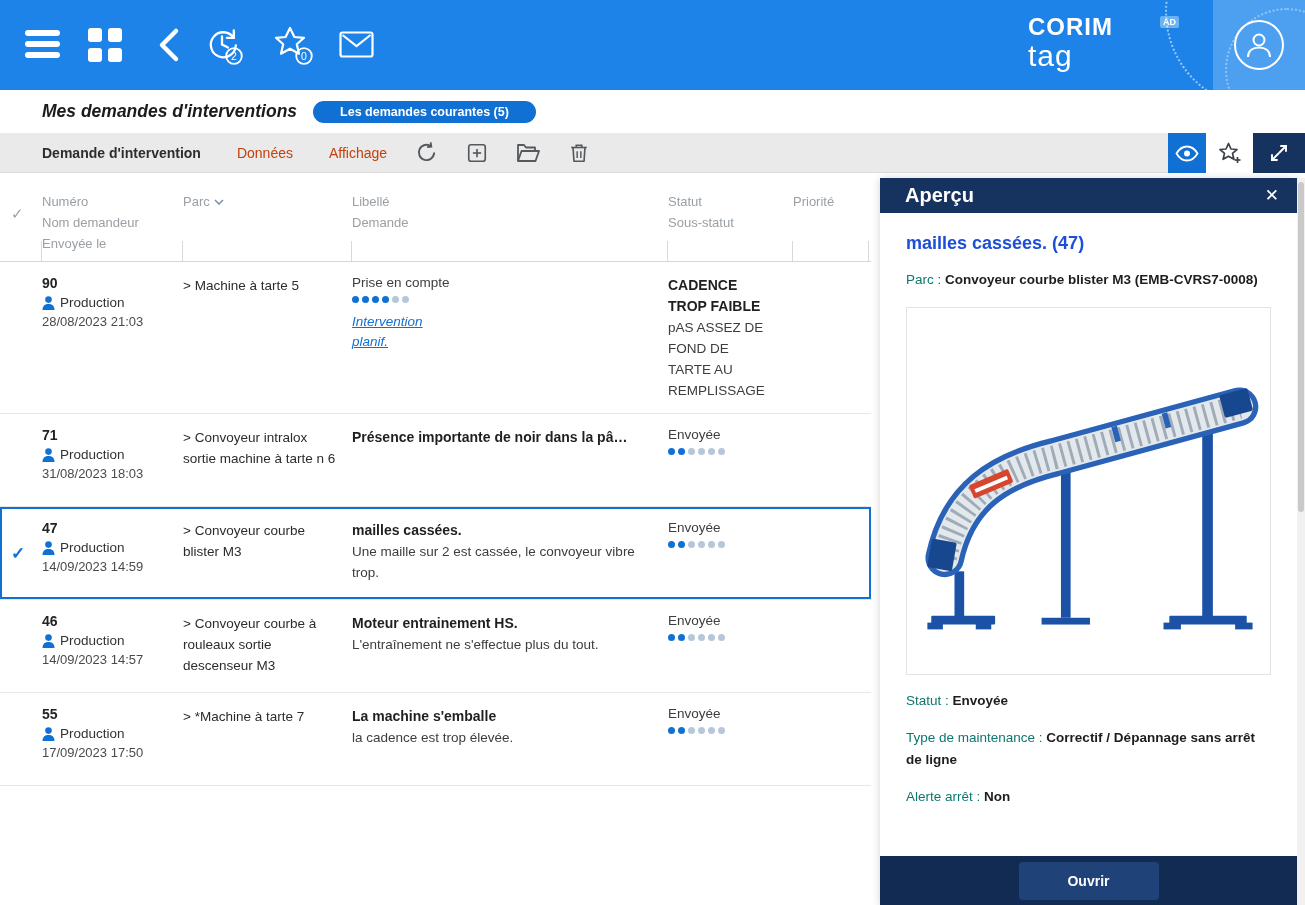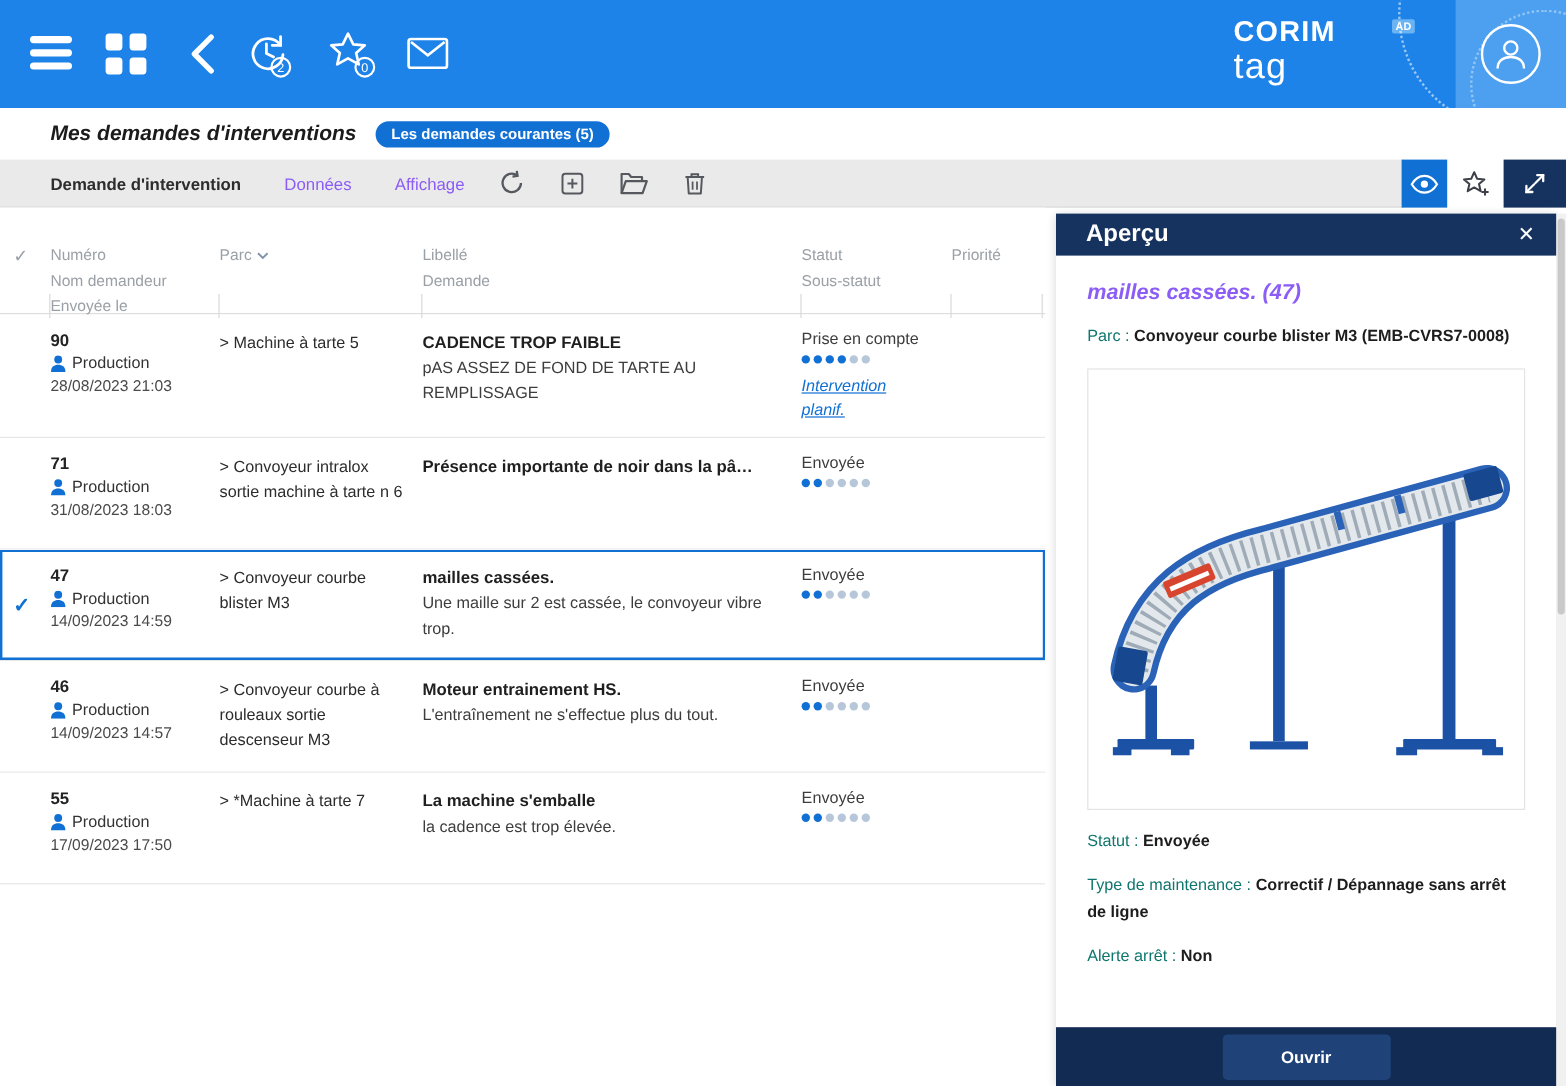--- a/index.html
+++ b/index.html
@@ -30,40 +30,40 @@
     display:flex;align-items:center;justify-content:center;cursor:pointer;}
   .deco{position:absolute;border:2px dotted rgba(255,255,255,.55);border-radius:50%;pointer-events:none;}
   .deco1{width:190px;height:190px;left:1165px;top:-85px;}
   .deco2{width:120px;height:120px;left:1225px;top:8px;opacity:.7;}
 
   
   .title-bar{position:absolute;left:0;top:90px;width:1305px;height:43px;background:#fff;
     display:flex;align-items:center;padding-left:42px;box-sizing:border-box;}
   .page-title{font-size:17.5px;font-weight:700;color:#1b1b1b;margin:0;font-style:italic;}
   .pill{margin-left:16px;background:var(--accent,#1170d4);color:#fff;font-size:12.5px;
-    font-weight:600;padding:4px 13px;border-radius:13px;cursor:pointer;}
+    font-weight:600;padding:4px 27px;border-radius:13px;cursor:pointer;}
 
   
   .toolbar{position:absolute;left:0;top:133px;width:1170px;height:40px;background:var(--toolbar-bg,#eaeaea);
     display:flex;align-items:center;padding-left:42px;box-sizing:border-box;border-bottom:1px solid #dcdcdc;}
-  .tab{font-size:14px;cursor:pointer;color:#8b5cf6;}
+  .tab{font-size:14px;cursor:pointer;color:#c2410c;}
   .tab.active{color:#2d2d2d;font-weight:700;}
   .tab+.tab{margin-left:36px;}
   .tool-ic{margin-left:28px;color:#55595e;cursor:pointer;display:flex;align-items:center;}
   .tool-ic:first-of-type{margin-left:34px;}
   .tb-btn{position:absolute;top:133px;height:40px;display:flex;align-items:center;justify-content:center;cursor:pointer;}
   .btn-eye{left:1168px;width:38px;background:var(--accent,#1170d4);}
   .btn-star{left:1211px;width:38px;}
   .btn-expand{left:1253px;width:52px;background:var(--navy,#16335f);}
 
   
   .table-area{position:absolute;left:0;top:173px;width:871px;bottom:0;background:#fff;}
   .thead{display:grid;grid-template-columns:42px 141px 169px 316px 125px 1fr;height:89px;
     border-bottom:1px solid #d6d6d6;color:#9aa0a6;font-size:13px;box-sizing:border-box;}
-  .hcell{padding-top:29px;line-height:21px;position:relative;}
+  .hcell{padding-top:18px;line-height:21px;position:relative;}
   .hcell:not(:last-child)::after{content:"";position:absolute;right:0;bottom:0;width:1px;height:20px;background:#d9d9d9;}
   .hcell:last-child::after{content:"";position:absolute;right:2px;bottom:0;width:1px;height:20px;background:#d9d9d9;}
   .hcheck{color:#9aa0a6;font-size:15px;padding:30px 0 0 11px;}
   .parc-h{display:flex;align-items:center;gap:4px;}
   .tbody{}
   .trow{display:grid;grid-template-columns:42px 141px 169px 316px 125px 1fr;
     border-bottom:1px solid #e7e7e7;padding:13px 0 12px;min-height:93px;box-sizing:border-box;
     background:#fff;cursor:pointer;}
   .trow.selected{box-shadow:inset 0 0 0 2px var(--accent,#1170d4);}
   .c-check{display:flex;align-items:center;padding-left:11px;box-sizing:border-box;}
@@ -85,21 +85,21 @@
     font-size:13.5px;line-height:20px;text-decoration:underline;width:92px;cursor:pointer;}
 
   
   .preview{position:absolute;left:880px;top:178px;width:417px;bottom:0;background:#fff;
     box-shadow:0 1px 8px rgba(0,0,0,.18);}
   .pv-header{height:35px;background:var(--navy,#16335f);color:#fff;display:flex;align-items:center;
     justify-content:space-between;padding:0 18px 0 25px;}
   .pv-title{font-size:20px;font-weight:700;}
   .pv-close{font-size:17px;cursor:pointer;line-height:1;}
   .pv-body{padding:20px 26px 0;}
-  .pv-doc-title{font-size:18px;font-weight:700;color:#8b5cf6;margin:0;font-style:italic;}
+  .pv-doc-title{font-size:18px;font-weight:700;color:#1d4ed8;margin:0;}
   .pv-line{margin-top:15px;font-size:13.5px;line-height:22px;}
   .pv-label{color:#0f766e;}
   .pv-value{color:#1d1d1d;font-weight:700;text-align:right;}
   .pv-image{margin-top:16px;height:368px;border:1px solid #e3e3e3;background:#fff;
     display:flex;align-items:center;justify-content:center;box-sizing:border-box;}
   .pv-footer{position:absolute;left:0;right:0;bottom:0;height:49px;background:var(--navy-dark,#122b52);
     display:flex;align-items:center;justify-content:center;}
   .btn-open{width:140px;height:38px;background:var(--button-navy,#1f4278);color:#fff;font-size:14px;
     font-weight:600;border:none;border-radius:4px;cursor:pointer;font-family:inherit;}
 
@@ -272,35 +272,35 @@
       <div class="who">
         <svg class="person" width="13" height="14" viewBox="0 0 13 14" fill="currentColor">
               <circle cx="6.5" cy="3.6" r="3.3"></circle>
               <path d="M0.5 14 C0.5 9.6 3.2 8 6.5 8 s6 1.6 6 6 Z"></path>
             </svg>
         <span>Production</span>
       </div>
       <div class="date">28/08/2023 21:03</div>
     </div>
     <div class="cell c-parc">&gt; Machine à tarte 5</div>
+    <div class="cell c-statut">
+      <div class="stat">Prise en compte</div>
+      <div class="dots">
+            <span class="dot filled"></span>
+            <span class="dot filled"></span>
+            <span class="dot filled"></span>
+            <span class="dot filled"></span>
+            <span class="dot"></span>
+            <span class="dot"></span>
+          </div>
+      <a class="substat">Intervention planif.</a>
+    </div>
     <div class="cell c-lib">
       <div class="lib">CADENCE TROP FAIBLE</div>
       <div class="dem">pAS ASSEZ DE FOND DE TARTE AU REMPLISSAGE</div>
-    </div>
-    <div class="cell c-statut">
-      <div class="stat">Prise en compte</div>
-      <div class="dots">
-            <span class="dot filled"></span>
-            <span class="dot filled"></span>
-            <span class="dot filled"></span>
-            <span class="dot filled"></span>
-            <span class="dot"></span>
-            <span class="dot"></span>
-          </div>
-      <a class="substat">Intervention planif.</a>
     </div>
     <div class="cell c-prio"></div>
   </div>
 
   <div class="trow">
     <div class="cell c-check">
       <span class="rowcheck">✓</span>
     </div>
     <div class="cell c-id">
       <div class="num">71</div>

